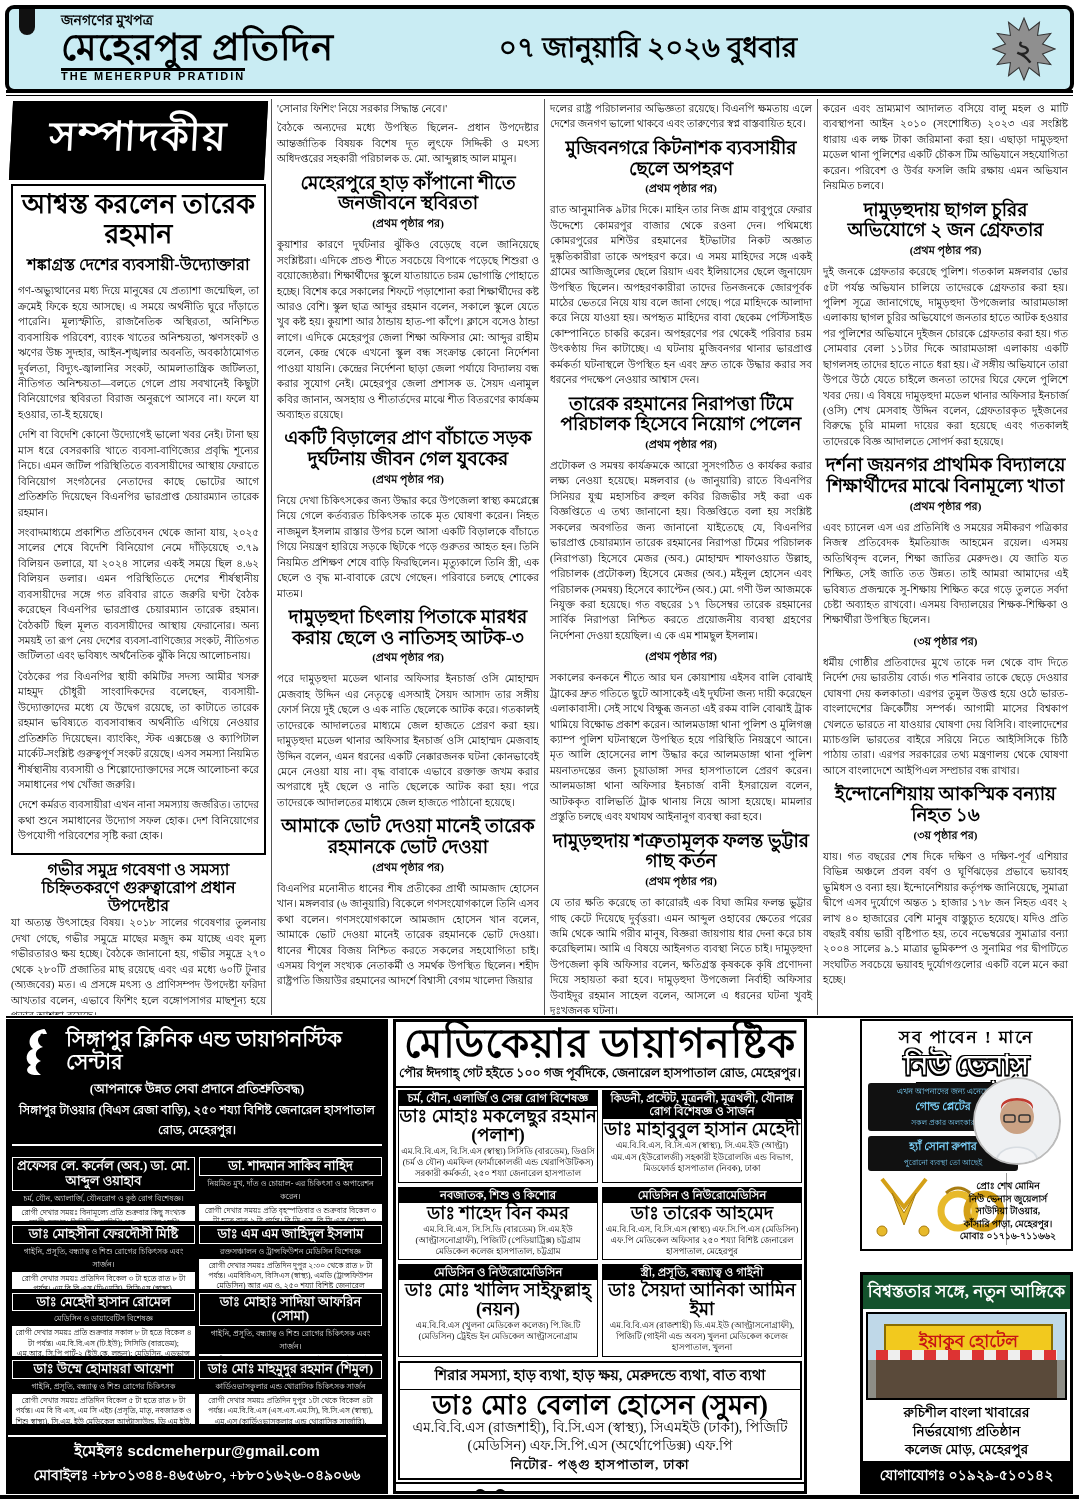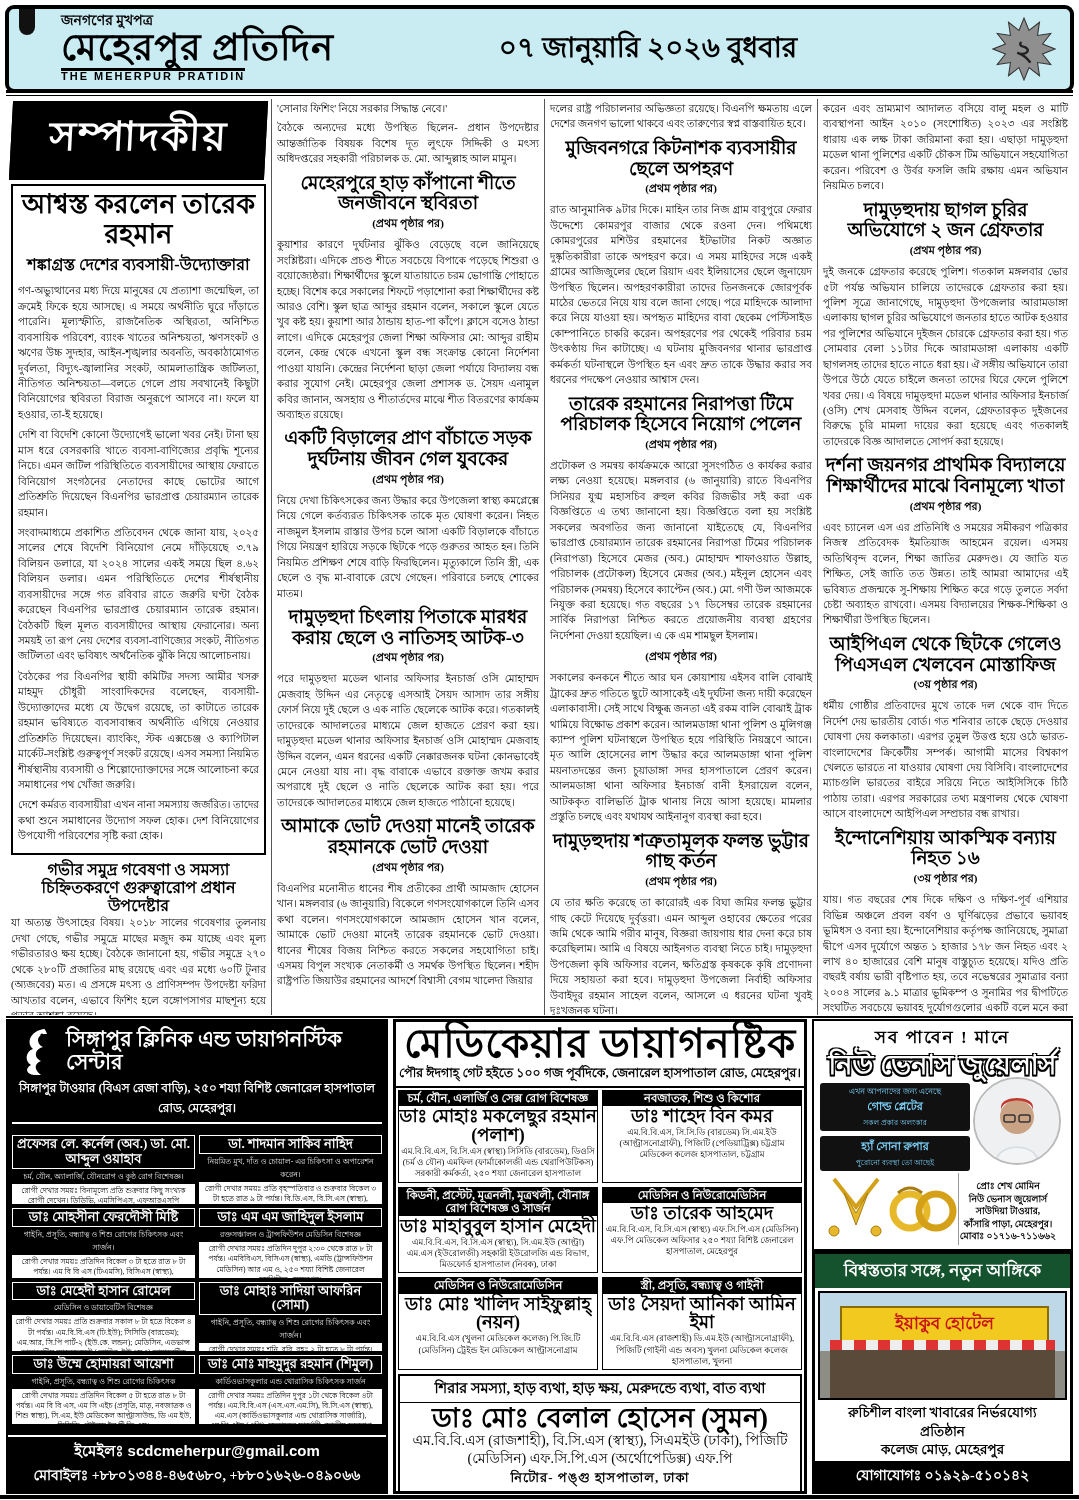--- a/index.html
+++ b/index.html
@@ -62,21 +62,21 @@
   .med-spec{background:#000;color:#fff;font-size:11.5px;font-weight:bold;text-align:center;padding:1px 2px;line-height:1.15;}
   .med-name{font-size:18px;font-weight:bold;text-align:center;line-height:1.05;padding:1px 0;}
   .med-cred{font-size:8.6px;text-align:center;line-height:1.3;padding:0 2px 2px;}
   .med-strip{border:2px solid #000;margin:2px;text-align:center;}
   .med-strip-h{font-size:14.5px;font-weight:bold;border-bottom:1px solid #000;padding:1px 0;}
   .med-doc{font-size:27px;font-weight:bold;line-height:1.0;padding:2px 0 0;}
   .med-doc-cred{font-size:14px;line-height:1.3;}
   .med-doc-hosp{font-size:13px;font-weight:bold;letter-spacing:1px;padding-bottom:2px;}
   .med-serial{font-size:21px;font-weight:bold;text-align:center;border-top:2px solid #000;padding:2px 0;}
   
-  .ad-right{flex:1;display:flex;flex-direction:column;gap:0;overflow:hidden;}
+  .ad-right{flex:1;display:flex;flex-direction:column;gap:21px;overflow:hidden;margin-left:48px;}
   .ad-jewel{background:#fff;border:2px solid #000;height:228px;position:relative;overflow:hidden;}
   .jw-line1{font-size:17px;font-weight:bold;text-align:center;margin-top:3px;letter-spacing:2px;}
   .jw-title{font-size:27px;font-weight:bold;text-align:center;line-height:1;color:#fff;
             text-shadow:-1.5px -1.5px 0 #000,1.5px -1.5px 0 #000,-1.5px 1.5px 0 #000,1.5px 1.5px 0 #000,0 2px 0 #000;}
   .jw-left{position:absolute;left:6px;top:62px;width:150px;}
   .jw-box{background:#111;color:#7dd3fc;text-align:center;border-radius:3px;padding:2px 3px;margin-bottom:5px;}
   .jw-b1{font-size:8px;} .jw-b2{font-size:11px;font-weight:bold;} .jw-b3{font-size:7.5px;}
   .jw-photo{position:absolute;right:10px;top:56px;width:84px;height:84px;border-radius:50%;border:2px solid #bbb;overflow:hidden;background:#f3f3f3;}
   .jw-gold{position:absolute;left:4px;bottom:4px;width:140px;height:72px;border-right:1px solid #999;}
   .jw-contact{position:absolute;right:4px;bottom:6px;width:118px;text-align:center;font-size:9.3px;font-weight:bold;line-height:1.35;}
@@ -163,21 +163,20 @@
     </div>
 
     <div class="col c4">
       <p class="lead">করেন এবং ভ্রাম্যমাণ আদালত বসিয়ে বালু মহল ও মাটি ব্যবস্থাপনা আইন ২০১০ (সংশোধিত) ২০২৩ এর সংশ্লিষ্ট ধারায় এক লক্ষ টাকা জরিমানা করা হয়। এছাড়া দামুড়হুদা মডেল থানা পুলিশের একটি চৌকস টিম অভিযানে সহযোগিতা করেন। পরিবেশ ও উর্বর ফসলি জমি রক্ষায় এমন অভিযান নিয়মিত চলবে।</p>
       <div class="art-h">দামুড়হুদায় ছাগল চুরির অভিযোগে ২ জন গ্রেফতার</div>
       <div class="cont-tag">(প্রথম পৃষ্ঠার পর)</div>
       <p class="body-t">দুই জনকে গ্রেফতার করেছে পুলিশ। গতকাল মঙ্গলবার ভোর ৫টা পর্যন্ত অভিযান চালিয়ে তাদেরকে গ্রেফতার করা হয়। পুলিশ সূত্রে জানাগেছে, দামুড়হুদা উপজেলার আরামডাঙ্গা এলাকায় ছাগল চুরির অভিযোগে জনতার হাতে আটক হওয়ার পর পুলিশের অভিযানে দুইজন চোরকে গ্রেফতার করা হয়। গত সোমবার বেলা ১১টার দিকে আরামডাঙ্গা এলাকায় একটি ছাগলসহ তাদের হাতে নাতে ধরা হয়। ঐ সঙ্গীয় অভিযানে তারা উপরে উঠে যেতে চাইলে জনতা তাদের ঘিরে ফেলে পুলিশে খবর দেয়। এ বিষয়ে দামুড়হুদা মডেল থানার অফিসার ইনচার্জ (ওসি) শেখ মেসবাহ উদ্দিন বলেন, গ্রেফতারকৃত দুইজনের বিরুদ্ধে চুরি মামলা দায়ের করা হয়েছে এবং গতকালই তাদেরকে বিজ্ঞ আদালতে সোপর্দ করা হয়েছে।</p>
       <div class="art-h">দর্শনা জয়নগর প্রাথমিক বিদ্যালয়ে শিক্ষার্থীদের মাঝে বিনামূল্যে খাতা</div>
       <div class="cont-tag">(প্রথম পৃষ্ঠার পর)</div>
       <p class="body-t">এবং চ্যানেল এস এর প্রতিনিধি ও সময়ের সমীকরণ পত্রিকার নিজস্ব প্রতিবেদক ইমতিয়াজ আহমেন রয়েল। এসময় অতিথিবৃন্দ বলেন, শিক্ষা জাতির মেরুদণ্ড। যে জাতি যত শিক্ষিত, সেই জাতি তত উন্নত। তাই আমরা আমাদের এই ভবিষ্যত প্রজন্মকে সু-শিক্ষায় শিক্ষিত করে গড়ে তুলতে সর্বদা চেষ্টা অব্যাহত রাখবো। এসময় বিদ্যালয়ের শিক্ষক-শিক্ষিকা ও শিক্ষার্থীরা উপস্থিত ছিলেন।</p>
-      <div class="art-h">আইপিএল থেকে ছিটকে গেলেও পিএসএল খেলবেন মোস্তাফিজ</div>
       <div class="cont-tag">(৩য় পৃষ্ঠার পর)</div>
       <p class="body-t">ধর্মীয় গোষ্ঠীর প্রতিবাদের মুখে তাকে দল থেকে বাদ দিতে নির্দেশ দেয় ভারতীয় বোর্ড। গত শনিবার তাকে ছেড়ে দেওয়ার ঘোষণা দেয় কলকাতা। এরপর তুমুল উত্তপ্ত হয়ে ওঠে ভারত-বাংলাদেশের ক্রিকেটীয় সম্পর্ক। আগামী মাসের বিশ্বকাপ খেলতে ভারতে না যাওয়ার ঘোষণা দেয় বিসিবি। বাংলাদেশের ম্যাচগুলি ভারতের বাইরে সরিয়ে নিতে আইসিসিকে চিঠি পাঠায় তারা। এরপর সরকারের তথ্য মন্ত্রণালয় থেকে ঘোষণা আসে বাংলাদেশে আইপিএল সম্প্রচার বন্ধ রাখার।</p>
       <div class="art-h">ইন্দোনেশিয়ায় আকস্মিক বন্যায় নিহত ১৬</div>
       <div class="cont-tag">(৩য় পৃষ্ঠার পর)</div>
       <p class="body-t">যায়। গত বছরের শেষ দিকে দক্ষিণ ও দক্ষিণ-পূর্ব এশিয়ার বিভিন্ন অঞ্চলে প্রবল বর্ষণ ও ঘূর্ণিঝড়ের প্রভাবে ভয়াবহ ভূমিধস ও বন্যা হয়। ইন্দোনেশিয়ার কর্তৃপক্ষ জানিয়েছে, সুমাত্রা দ্বীপে এসব দুর্যোগে অন্তত ১ হাজার ১৭৮ জন নিহত এবং ২ লাখ ৪০ হাজারের বেশি মানুষ বাস্তুচ্যুত হয়েছে। যদিও প্রতি বছরই বর্ষায় ভারী বৃষ্টিপাত হয়, তবে নভেম্বরের সুমাত্রার বন্যা ২০০৪ সালের ৯.১ মাত্রার ভূমিকম্প ও সুনামির পর দ্বীপটিতে সংঘটিত সবচেয়ে ভয়াবহ দুর্যোগগুলোর একটি বলে মনে করা হচ্ছে।</p>
 
     </div>
   </div>
 
   <div class="rule-bottom"></div>
@@ -185,20 +184,21 @@
   <div class="ads">
 
     <div class="ad-clinic">
       <div class="clinic-head">
         <svg class="clinic-logo" viewBox="0 0 44 52">
           <path d="M30 4 C16 6 12 18 19 24 C12 26 10 36 17 40 C10 44 13 50 22 50 L27 50 C19 44 21 38 27 36 C19 32 21 24 29 22 C21 18 23 8 33 9 C32 6 31 4 30 4 Z" fill="#fff"></path>
           <circle cx="28" cy="10" r="1.6" fill="#000"></circle>
         </svg>
         <div class="clinic-title">সিঙ্গাপুর ক্লিনিক এন্ড ডায়াগনস্টিক সেন্টার</div>
       </div>
+      <div class="clinic-tag">(আপনাকে উন্নত সেবা প্রদানে প্রতিশ্রুতিবদ্ধ)</div>
       <div class="clinic-addr">সিঙ্গাপুর টাওয়ার (বিএস রেজা বাড়ি), ২৫০ শয্যা বিশিষ্ট জেনারেল হাসপাতাল রোড, মেহেরপুর।</div>
       <div class="doc-grid">
         <div class="doc">
           <div class="doc-name">প্রফেসর লে. কর্নেল (অব.) ডা. মো. আব্দুল ওয়াহাব</div>
           <div class="doc-spec">চর্ম, যৌন, অ্যালার্জি, যৌনরোগ ও কুষ্ঠ রোগ বিশেষজ্ঞ।</div>
           <div class="doc-det">রোগী দেখার সময়ঃ বিনামূল্যে প্রতি শুক্রবার কিছু সংখ্যক রোগী দেখেন। ডিডিভি, এমসিপিএস, এফআরএসপি (ইউএসএ), এমসিপিএস (ডার্মাটোলজি), এমএমআরসিপি (যুক্তরাজ্য), ঢাকা থেকে উড়ে এসে প্রশিক্ষণ প্রাপ্ত, বি এস এম মেডিকেল বিশ্ববিদ্যালয় (পিজি হাসপাতাল), শাহবাগ, ঢাকা।</div>
         </div>
         <div class="doc">
           <div class="doc-name">ডা. শাদমান সাকিব নাহিদ</div>
           <div class="doc-spec">নিয়মিত মুখ, দাঁত ও চোয়াল- এর চিকিৎসা ও অপারেশন করেন।</div>
@@ -244,28 +244,28 @@
     <div class="ad-med">
       <div class="med-title">মেডিকেয়ার ডায়াগনষ্টিক</div>
       <div class="med-addr">পৌর ঈদগাহ্ গেট হইতে ১০০ গজ পূর্বদিকে, জেনারেল হাসপাতাল রোড, মেহেরপুর।</div>
       <div class="med-grid">
         <div class="med-cell">
           <div class="med-spec">চর্ম, যৌন, এলার্জি ও সেক্স রোগ বিশেষজ্ঞ</div>
           <div class="med-name">ডাঃ মোহাঃ মকলেছুর রহমান (পলাশ)</div>
           <div class="med-cred">এম.বি.বি.এস, বি.সি.এস (স্বাস্থ্য) সিসিডি (বারডেম), ডিওসি (চর্ম ও যৌন) এমফিল (ফার্মাকোলজী এন্ড থেরাপিউটিকস) সরকারী কর্মকর্তা, ২৫০ শয্যা জেনারেল হাসপাতাল</div>
         </div>
         <div class="med-cell">
+          <div class="med-spec">কিডনী, প্রস্টেট, মূত্রনলী, মূত্রথলী, যৌনাঙ্গ রোগ বিশেষজ্ঞ ও সার্জন</div>
+          <div class="med-name">ডাঃ মাহাবুবুল হাসান মেহেদী</div>
+          <div class="med-cred">এম.বি.বি.এস, বি.সি.এস (স্বাস্থ্য), সি.এম.ইউ (আল্ট্রা) এম.এস (ইউরোলজী) সহকারী ইউরোলজি এন্ড বিভাগ, মিডফোর্ড হাসপাতাল (নিবক), ঢাকা</div>
+        </div>
+        <div class="med-cell">
           <div class="med-spec">নবজাতক, শিশু ও কিশোর</div>
           <div class="med-name">ডাঃ শাহেদ বিন কমর</div>
           <div class="med-cred">এম.বি.বি.এস, সি.সি.ডি (বারডেম) সি.এম.ইউ (আল্ট্রাসনোগ্রাফী), পিজিটি (পেডিয়াট্রিক্স) চট্টগ্রাম মেডিকেল কলেজ হাসপাতাল, চট্টগ্রাম</div>
-        </div>
-        <div class="med-cell">
-          <div class="med-spec">কিডনী, প্রস্টেট, মূত্রনলী, মূত্রথলী, যৌনাঙ্গ রোগ বিশেষজ্ঞ ও সার্জন</div>
-          <div class="med-name">ডাঃ মাহাবুবুল হাসান মেহেদী</div>
-          <div class="med-cred">এম.বি.বি.এস, বি.সি.এস (স্বাস্থ্য), সি.এম.ইউ (আল্ট্রা) এম.এস (ইউরোলজী) সহকারী ইউরোলজি এন্ড বিভাগ, মিডফোর্ড হাসপাতাল (নিবক), ঢাকা</div>
         </div>
         <div class="med-cell">
           <div class="med-spec">মেডিসিন ও নিউরোমেডিসিন</div>
           <div class="med-name">ডাঃ তারেক আহমেদ</div>
           <div class="med-cred">এম.বি.বি.এস, বি.সি.এস (স্বাস্থ্য) এফ.সি.পি.এস (মেডিসিন) এফ.পি মেডিকেল অফিসার ২৫০ শয্যা বিশিষ্ট জেনারেল হাসপাতাল, মেহেরপুর</div>
         </div>
         <div class="med-cell">
           <div class="med-spec">মেডিসিন ও নিউরোমেডিসিন</div>
           <div class="med-name">ডাঃ মোঃ খালিদ সাইফুল্লাহ্ (নয়ন)</div>
           <div class="med-cred">এম.বি.বি.এস (খুলনা মেডিকেল কলেজ) পি.জি.টি (মেডিসিন) ট্রেইন্ড ইন মেডিকেল আল্ট্রাসনোগ্রাম</div>

